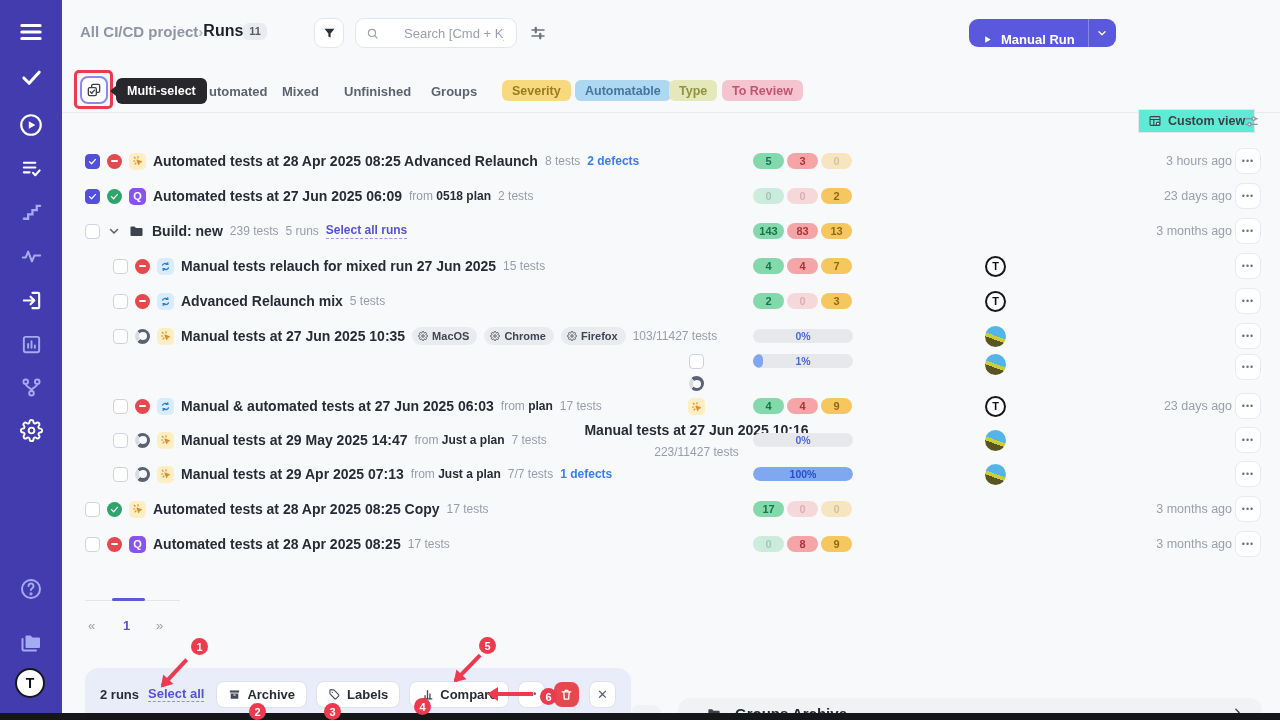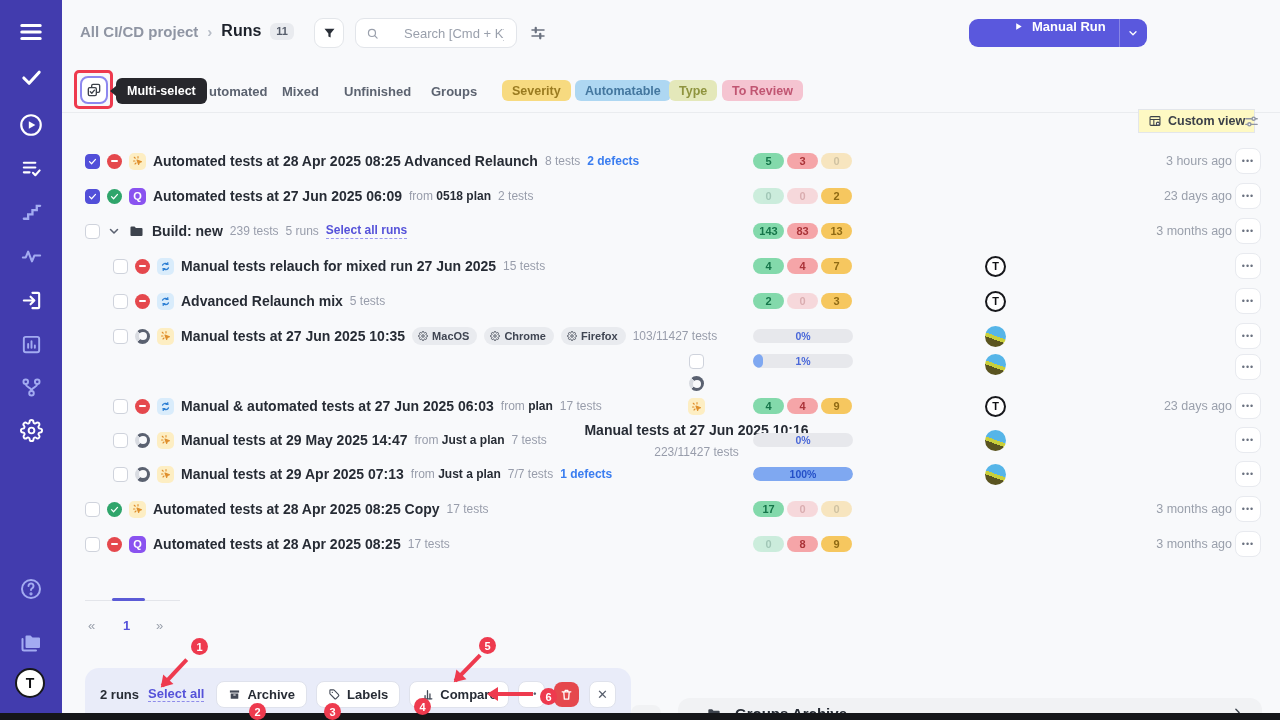--- a/index.html
+++ b/index.html
@@ -8,40 +8,40 @@
   .icn svg,.sb-ic svg,svg{display:block;}
   
   .sidebar{position:absolute;left:0;top:0;width:62px;height:713px;background:#423cae;z-index:5;}
   .sb-ic{position:absolute;color:#a3abf1;cursor:pointer;}
   .sb-ic.bright{color:#ffffff;}
   .sb-ic svg{width:100%;height:100%;}
   .sb-avatar{position:absolute;left:15px;top:668px;width:30px;height:30px;border-radius:50%;
     background:#fff;border:2.5px solid #17181c;box-sizing:border-box;color:#101114;
     font-weight:800;font-size:14px;display:flex;align-items:center;justify-content:center;}
   
-  .bc{position:absolute;left:80px;top:22px;display:flex;align-items:center;gap:9px;z-index:2;}
+  .bc{position:absolute;left:80px;top:22px;display:flex;align-items:center;gap:0;z-index:2;}
   .bc .proj{font-size:15px;font-weight:700;color:#8f95a3;}
   .bc .sep{font-size:15px;font-weight:700;color:#b7bdc7;}
   .bc .page{font-size:16px;font-weight:700;color:#1d222b;}
   .bc .badge{background:#e9ebef;color:#565d6b;font-size:11px;font-weight:700;border-radius:6px;
     padding:3px 6px;line-height:1;}
   .funnel-btn{position:absolute;left:314px;top:18px;width:30px;height:30px;background:#fff;
     border:1px solid #e3e6ea;border-radius:9px;box-sizing:border-box;display:flex;
     align-items:center;justify-content:center;color:#2a2f38;}
   .funnel-btn svg{width:15px;height:15px;}
   .search{position:absolute;left:355px;top:18px;width:162px;height:30px;background:#fff;
     border:1px solid #e2e5ea;border-radius:9px;box-sizing:border-box;display:flex;
     align-items:center;gap:23px;padding:0 10px;color:#9aa0ac;}
   .search svg{width:13px;height:13px;flex:none;}
   .search input{border:none;outline:none;width:100%;font-size:13px;background:transparent;
     font-family:"Liberation Sans",sans-serif;color:#3c4149;}
   .search input::placeholder{color:#9aa0ac;}
   .sliders1{position:absolute;left:529px;top:24px;width:18px;height:18px;color:#6b7280;}
   .mrun{position:absolute;left:969px;top:19px;height:28px;background:#5a58dd;border-radius:9px;
-    display:flex;align-items:flex-start;color:#fff;font-size:13px;font-weight:700;z-index:2;padding-left:31px;}
+    display:flex;align-items:flex-end;color:#fff;font-size:13px;font-weight:700;z-index:2;}
   .mrun .body{display:flex;align-items:center;gap:8px;padding:0 13px;}
   .mrun .play{width:11px;height:11px;}
   .mrun .divider{width:1px;height:28px;background:rgba(255,255,255,.28);}
   .mrun .dd{width:27px;height:28px;display:flex;align-items:center;justify-content:center;}
   .mrun .dd svg{width:12px;height:12px;}
   .rsr{position:absolute;left:1112px;top:19px;height:28px;background:#fff;border:1px solid #e4e7f0;
     border-radius:9px;box-sizing:border-box;display:flex;align-items:center;gap:8px;padding:0 13px;
     color:#a6adec;font-size:13px;font-weight:700;}
   .rsr svg{width:14px;height:14px;}
   
@@ -54,21 +54,21 @@
   .tooltip{position:absolute;left:116px;top:78px;height:26px;background:#27272c;color:#fff;
     border-radius:6px;padding:0 11px;font-size:12.5px;font-weight:600;display:flex;
     align-items:center;z-index:10;}
   .tooltip::before{content:'';position:absolute;left:-6px;top:50%;transform:translateY(-50%);
     border:5px solid transparent;border-right:6px solid #27272c;border-left:none;}
   .tab{position:absolute;top:84px;font-size:13px;font-weight:600;color:#5c6370;cursor:pointer;z-index:2;}
   .chip{position:absolute;top:80px;height:21px;border-radius:6px;padding:0 10px;font-size:12.5px;
     font-weight:600;display:flex;align-items:center;cursor:pointer;z-index:2;}
   .fdivider{position:absolute;left:62px;top:112px;right:0;height:1px;background:#eaecef;}
   
-  .custom-view{position:absolute;left:1138px;top:109px;height:24px;background:#fef9c3;
+  .custom-view{position:absolute;left:1138px;top:109px;height:24px;background:#5eead4;
     border:1px solid #e3e6ea;border-radius:0;box-sizing:border-box;display:flex;
     align-items:center;gap:6px;padding:0 9px;font-size:12.5px;font-weight:600;color:#3c4149;}
   .custom-view svg{width:14px;height:14px;}
   .sliders2{position:absolute;left:1243px;top:113px;width:17px;height:17px;color:#8f95a3;}
   
   .runs-list{position:absolute;left:0;top:0;right:0;}
   .row{position:absolute;left:62px;right:0;height:34px;display:flex;align-items:center;gap:7px;
     padding-left:23px;box-sizing:border-box;}
   .row.ind{padding-left:51px;}
   .cb{width:15px;height:15px;border-radius:4px;border:1.5px solid #cfd3dc;background:#fff;flex:none;

